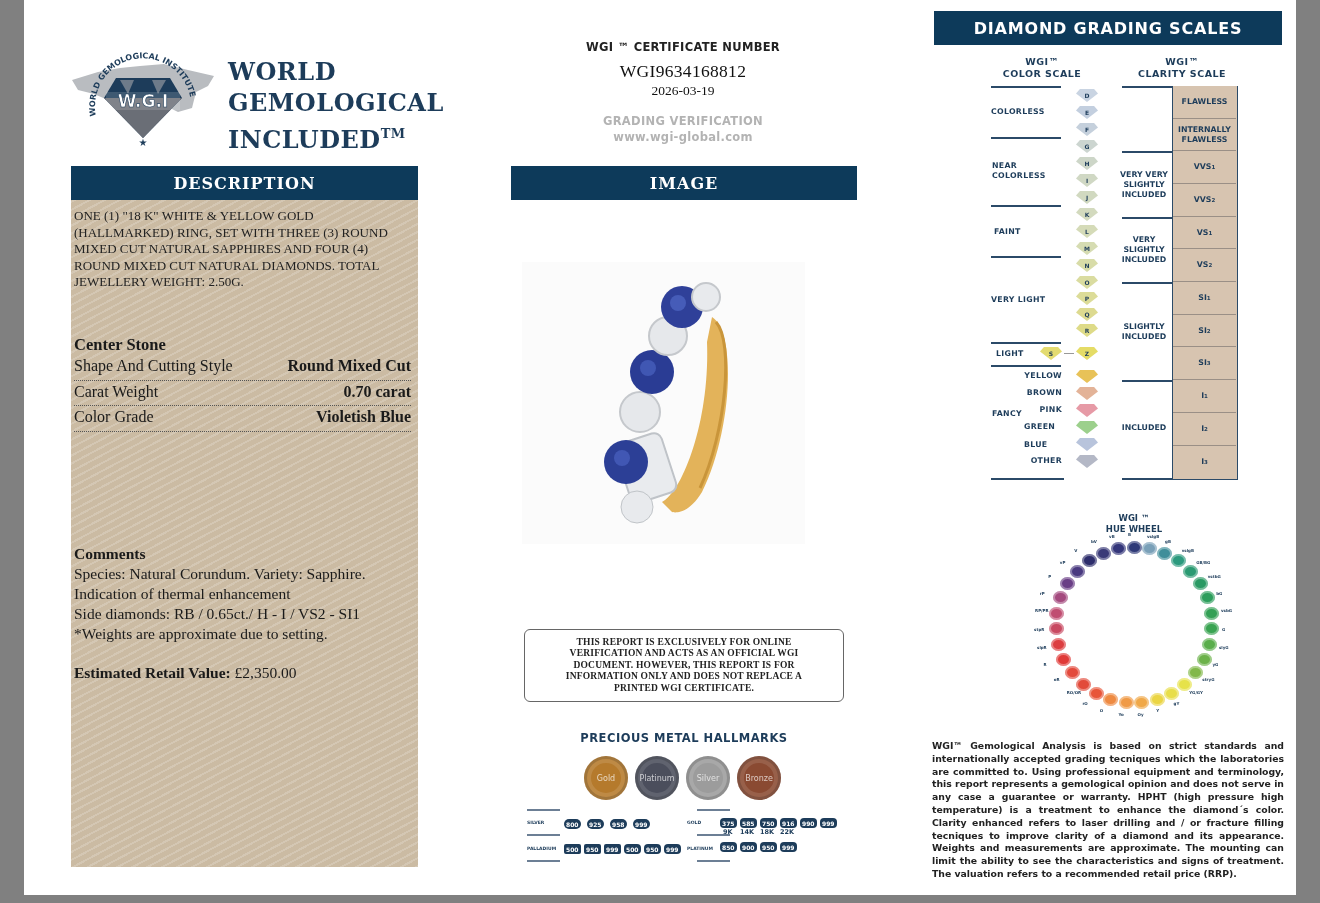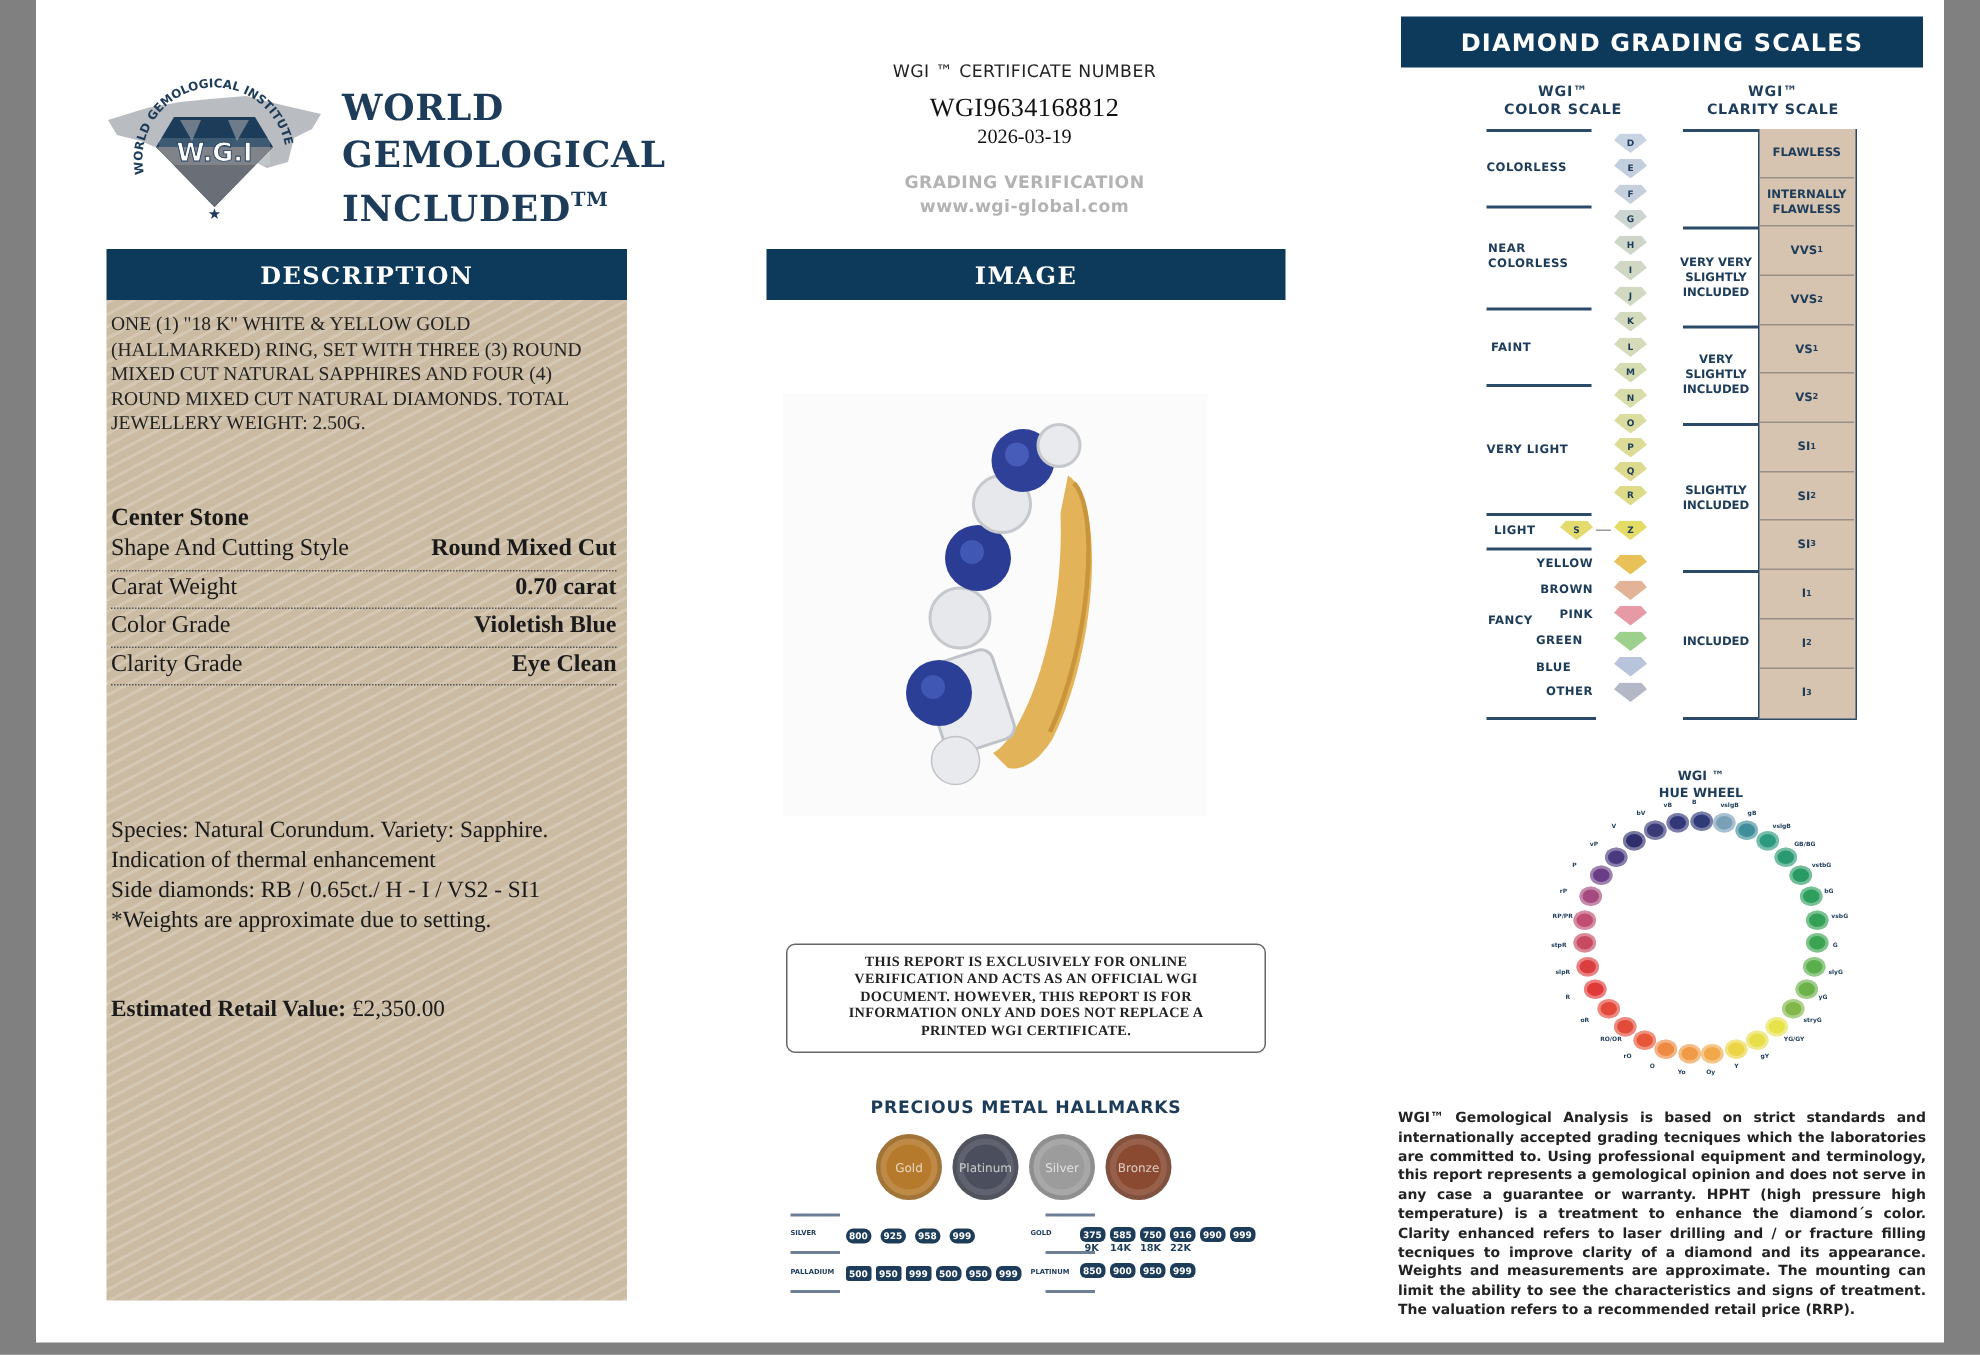--- a/index.html
+++ b/index.html
@@ -26,21 +26,21 @@
   .center-title { font-size: 16.5px; font-weight: bold; line-height: 20px; }
   .spec-row { display: flex; justify-content: space-between; font-size: 16px; line-height: 22px; border-bottom: 1.5px dotted #555; height: 25.5px; align-items: flex-start; padding-bottom: 1px; }
   .spec-row .val { font-weight: bold; }
   .comments { position: absolute; left: 3px; top: 344px; width: 337px; font-size: 15.5px; line-height: 20px; }
   .comments .ctitle { font-weight: bold; }
   .retail { position: absolute; left: 3px; top: 464px; font-size: 15.5px; }
   .retail b { font-weight: bold; }
 
   
   .cert { position: absolute; left: 486px; top: 40px; width: 346px; text-align: center; }
-  .cert-label { font-family: "DejaVu Sans", sans-serif; font-weight: normal; font-size: 11.5px; color: #222; letter-spacing: 0.3px; }
+  .cert-label { font-family: "DejaVu Sans", sans-serif; font-weight: bold; font-size: 11.5px; color: #222; letter-spacing: 0.3px; }
   .cert-number { font-size: 17.5px; margin-top: 7px; color: #111; letter-spacing: 0.3px; }
   .cert-date { font-size: 13.5px; margin-top: 1px; color: #111; }
   .verify { margin-top: 14px; font-family: "DejaVu Sans", sans-serif; font-weight: bold; font-size: 11.5px; color: #b3b3b3; line-height: 16px; letter-spacing: 0.3px; }
   .image-head { position: absolute; left: 487px; top: 166px; width: 346px; height: 34px; }
   .ring-box { position: absolute; left: 498px; top: 262px; width: 283px; height: 282px; background: #fbfbfb; }
   .notice { position: absolute; left: 500px; top: 629px; width: 320px; height: 73px; border: 1.5px solid #666; border-radius: 6px; display: flex; align-items: center; justify-content: center; text-align: center; font-weight: bold; font-size: 9.5px; line-height: 11.5px; padding: 0 18px; color: #222; letter-spacing: 0.2px; }
   .hallmark-title { position: absolute; left: 500px; top: 731px; width: 320px; text-align: center; font-family: "DejaVu Sans", sans-serif; font-weight: bold; font-size: 11.5px; color: #1d3c5a; letter-spacing: 0.5px; }
   .medals { position: absolute; left: 560px; top: 756px; display: flex; gap: 7px; }
   .medal { width: 44px; height: 44px; border-radius: 50%; display: flex; align-items: center; justify-content: center; font-size: 8px; font-family: "DejaVu Sans", sans-serif; color: rgba(255,255,255,0.7); box-shadow: inset 0 0 0 3px rgba(0,0,0,0.15), inset 0 0 0 7px rgba(255,255,255,0.12); }
   .hm-rows { position: absolute; left: 500px; top: 808px; width: 320px; height: 56px; font-family: "DejaVu Sans", sans-serif; }
@@ -103,27 +103,24 @@
           <span class="val">Round Mixed Cut</span>
         </div>
         <div class="spec-row">
           <span>Carat Weight</span>
           <span class="val">0.70 carat</span>
         </div>
         <div class="spec-row">
           <span>Color Grade</span>
           <span class="val">Violetish Blue</span>
         </div>
-        <div class="spec-row">
-          <span>Clarity Grade</span>
-          <span class="val">Eye Clean</span>
-        </div>
       </div>
 
       <div class="comments">
+        <div class="ctitle">Comments</div>
         <div>Species: Natural Corundum. Variety: Sapphire.</div>
         <div>Indication of thermal enhancement</div>
         <div>Side diamonds: RB / 0.65ct./ H - I / VS2 - SI1</div>
         <div>*Weights are approximate due to setting.</div>
       </div>
 
       <div class="retail">
         <b>Estimated Retail Value:</b>
         <span>£2,350.00</span>
       </div>

